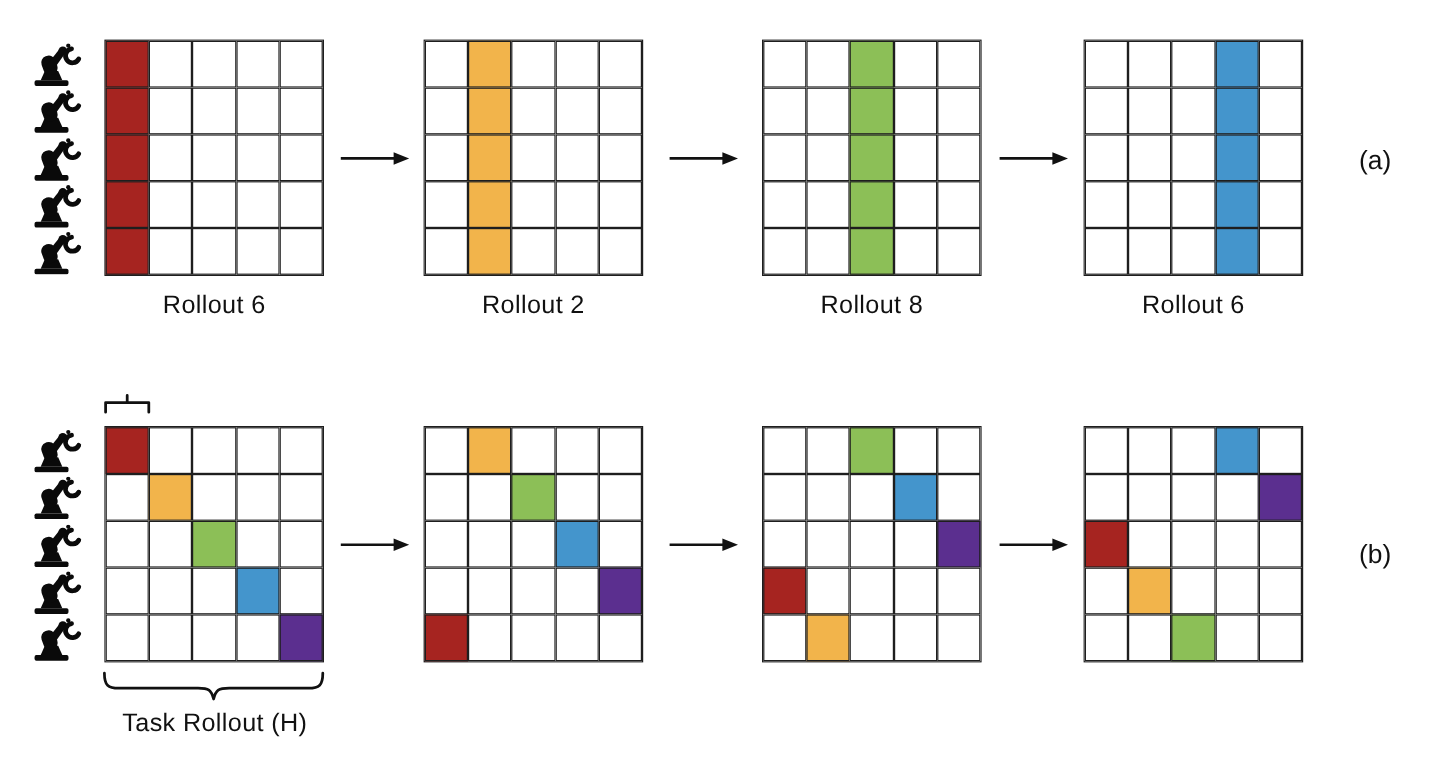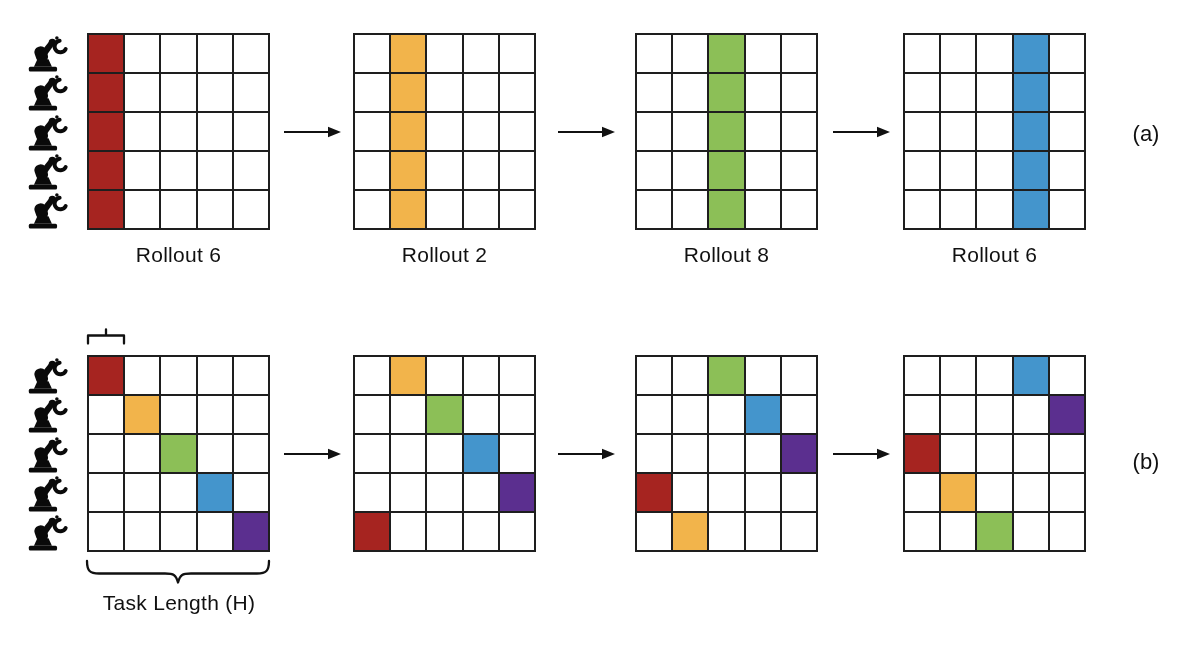--- a/index.html
+++ b/index.html
@@ -58,21 +58,21 @@
 
 
   <svg class="bracket-svg" id="k-bracket" width="40" height="17" viewBox="0 0 40 17">
     <path d="M2 15.5 L2 7.5 L38 7.5 L38 15.5 M20 7.5 L20 1.5" fill="none" stroke="#111" stroke-width="2.3" stroke-linecap="round" stroke-linejoin="round"></path>
   </svg>
 
   <svg class="bracket-svg" id="h-brace" width="186" height="26" viewBox="0 0 186 26">
     <path d="M2 2 C2 12 5 14.5 14 14.5 L80 14.5 C89 14.5 91 16 93 23.5 C95 16 97 14.5 106 14.5 L172 14.5 C181 14.5 184 12 184 2" fill="none" stroke="#111" stroke-width="2.3" stroke-linecap="round" stroke-linejoin="round"></path>
   </svg>
 
-  <div class="txt annot" id="h-label">Task Length (H)</div>
+  <div class="txt annot" id="h-label">Task Rollout (H)</div>
 
   <div class="txt panel-tag" id="tag-a">(a)</div>
   <div class="txt panel-tag" id="tag-b">(b)</div>
 
 <div class="robot" style="left: 27px; top: 35.7px;">
       <svg viewBox="0 0 50 42">
         <g fill="#0a0a0a">
           <rect x="2" y="36" width="33" height="5.5" rx="1.8"></rect>
           <path d="M8 36 L12 27 L25 27 L29 36 Z"></path>
           <rect x="9.5" y="12" width="14" height="19" rx="6.5" transform="rotate(-20 16.5 21.5)"></rect>

